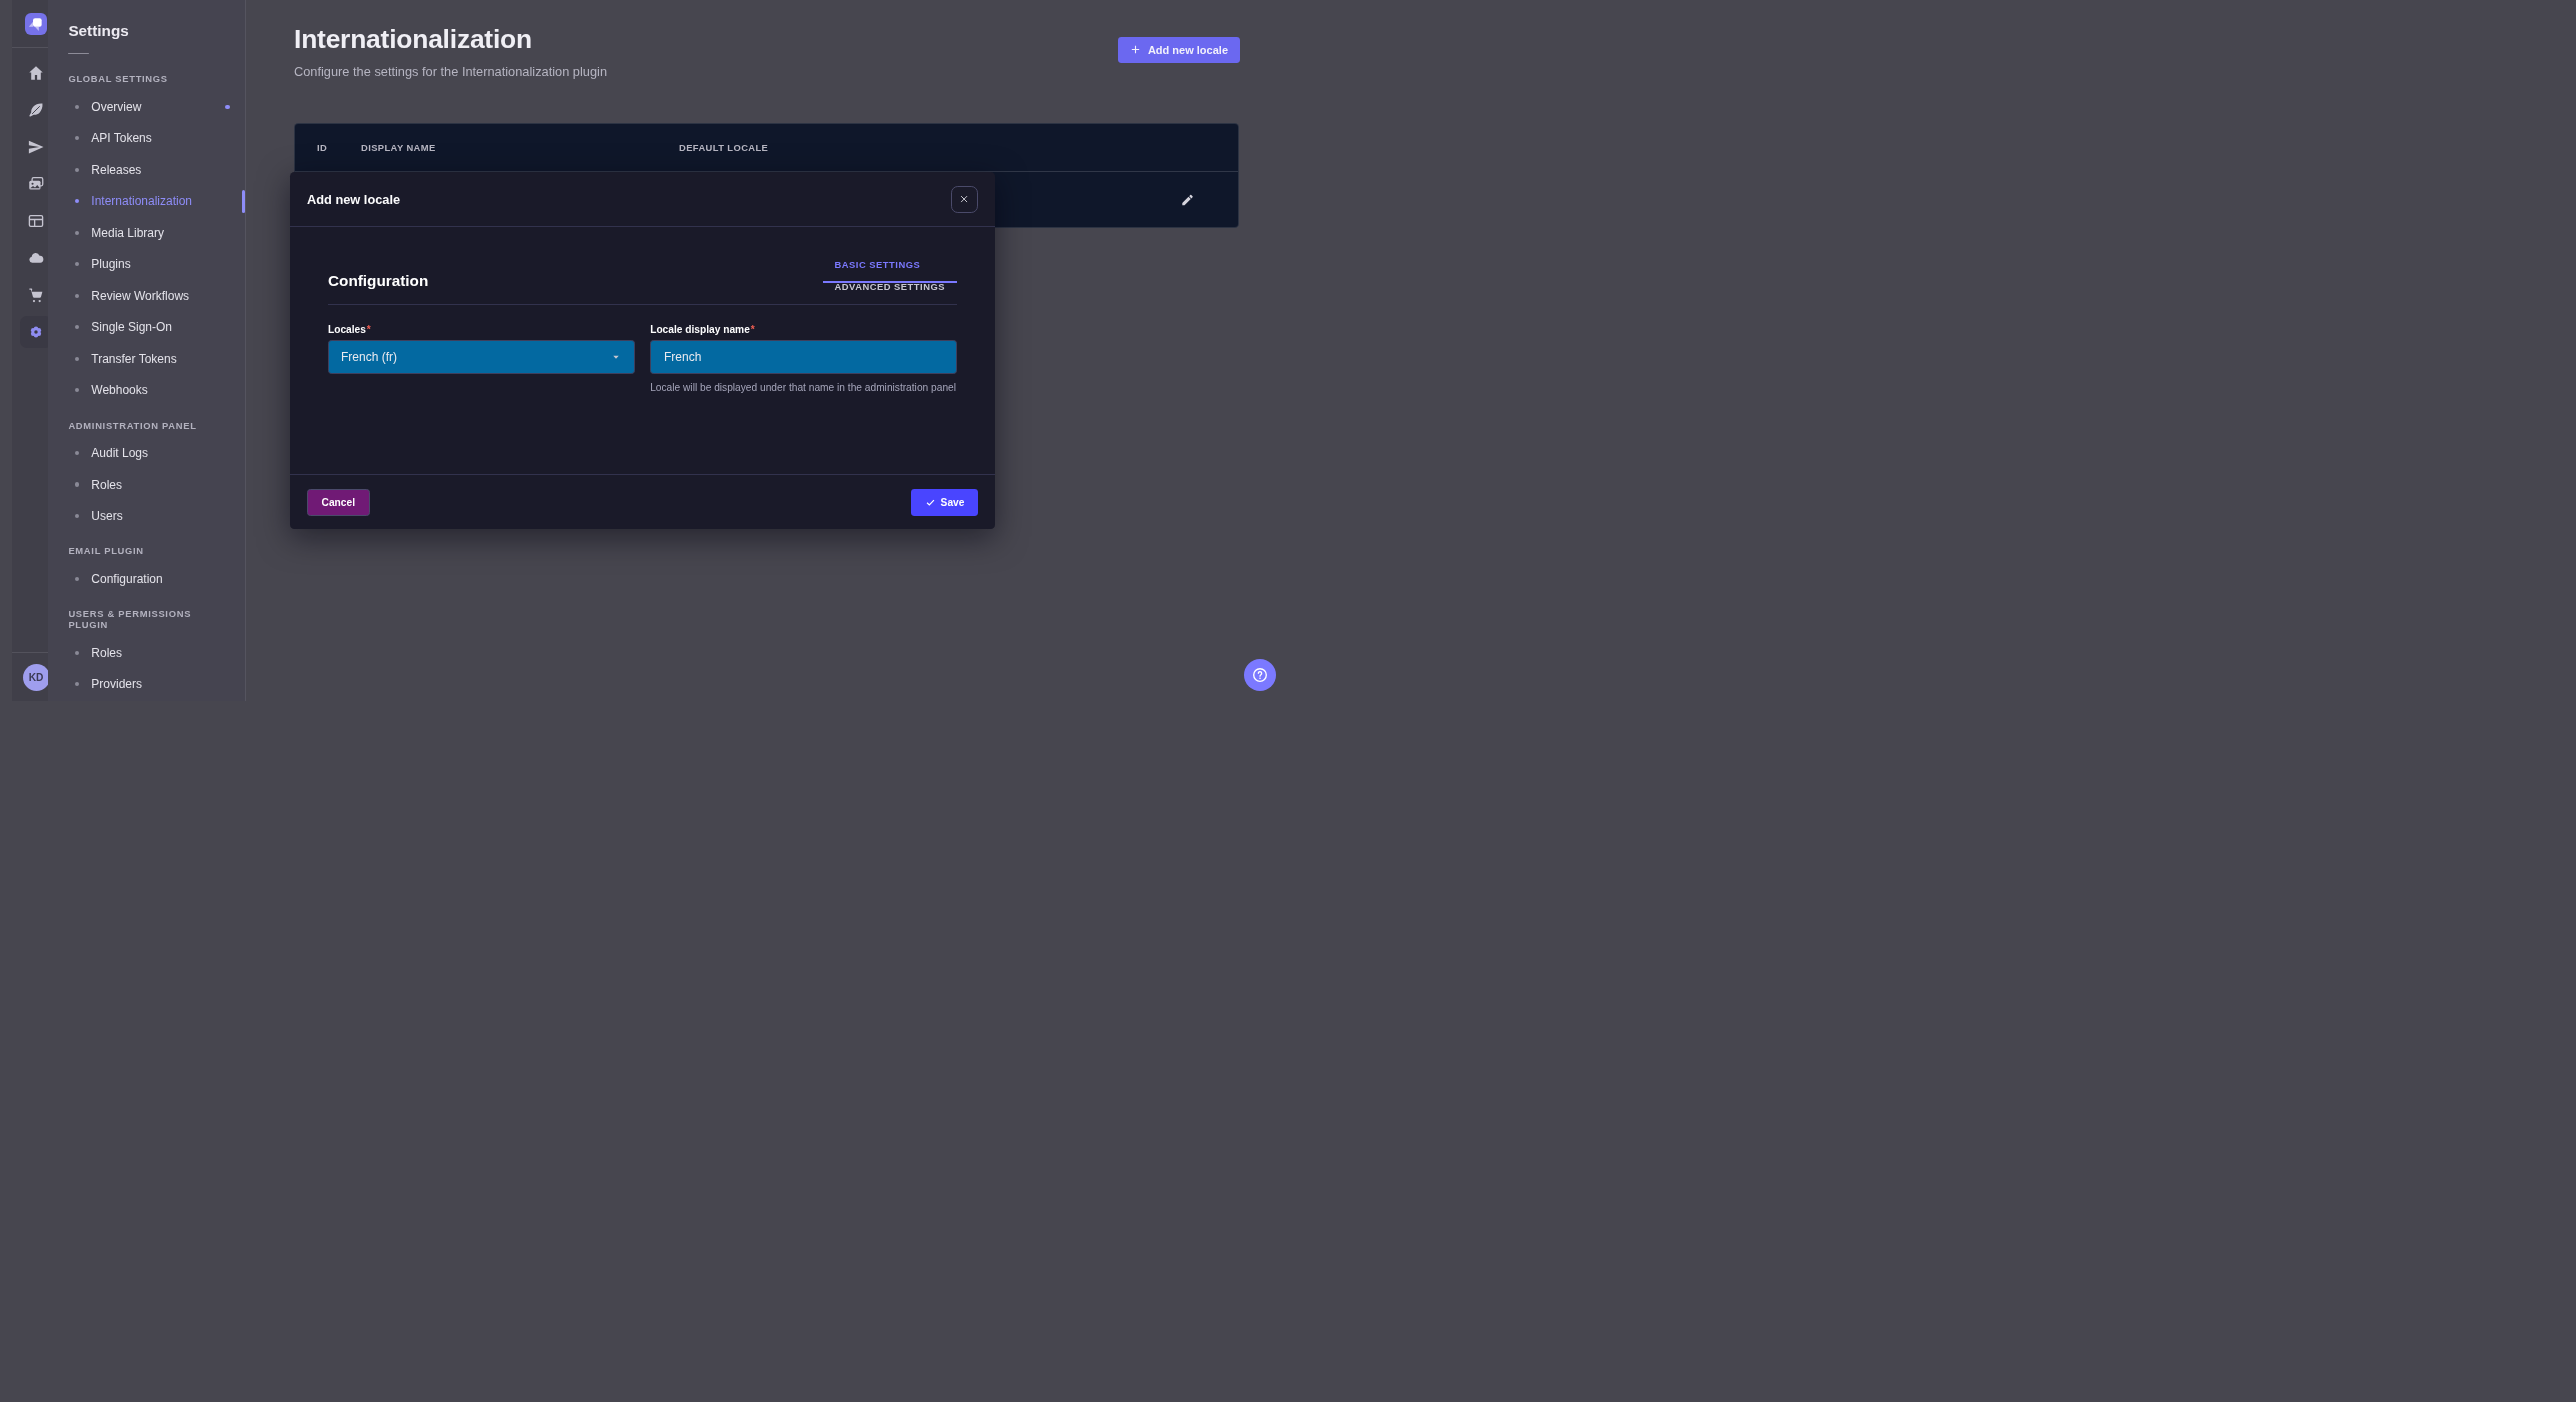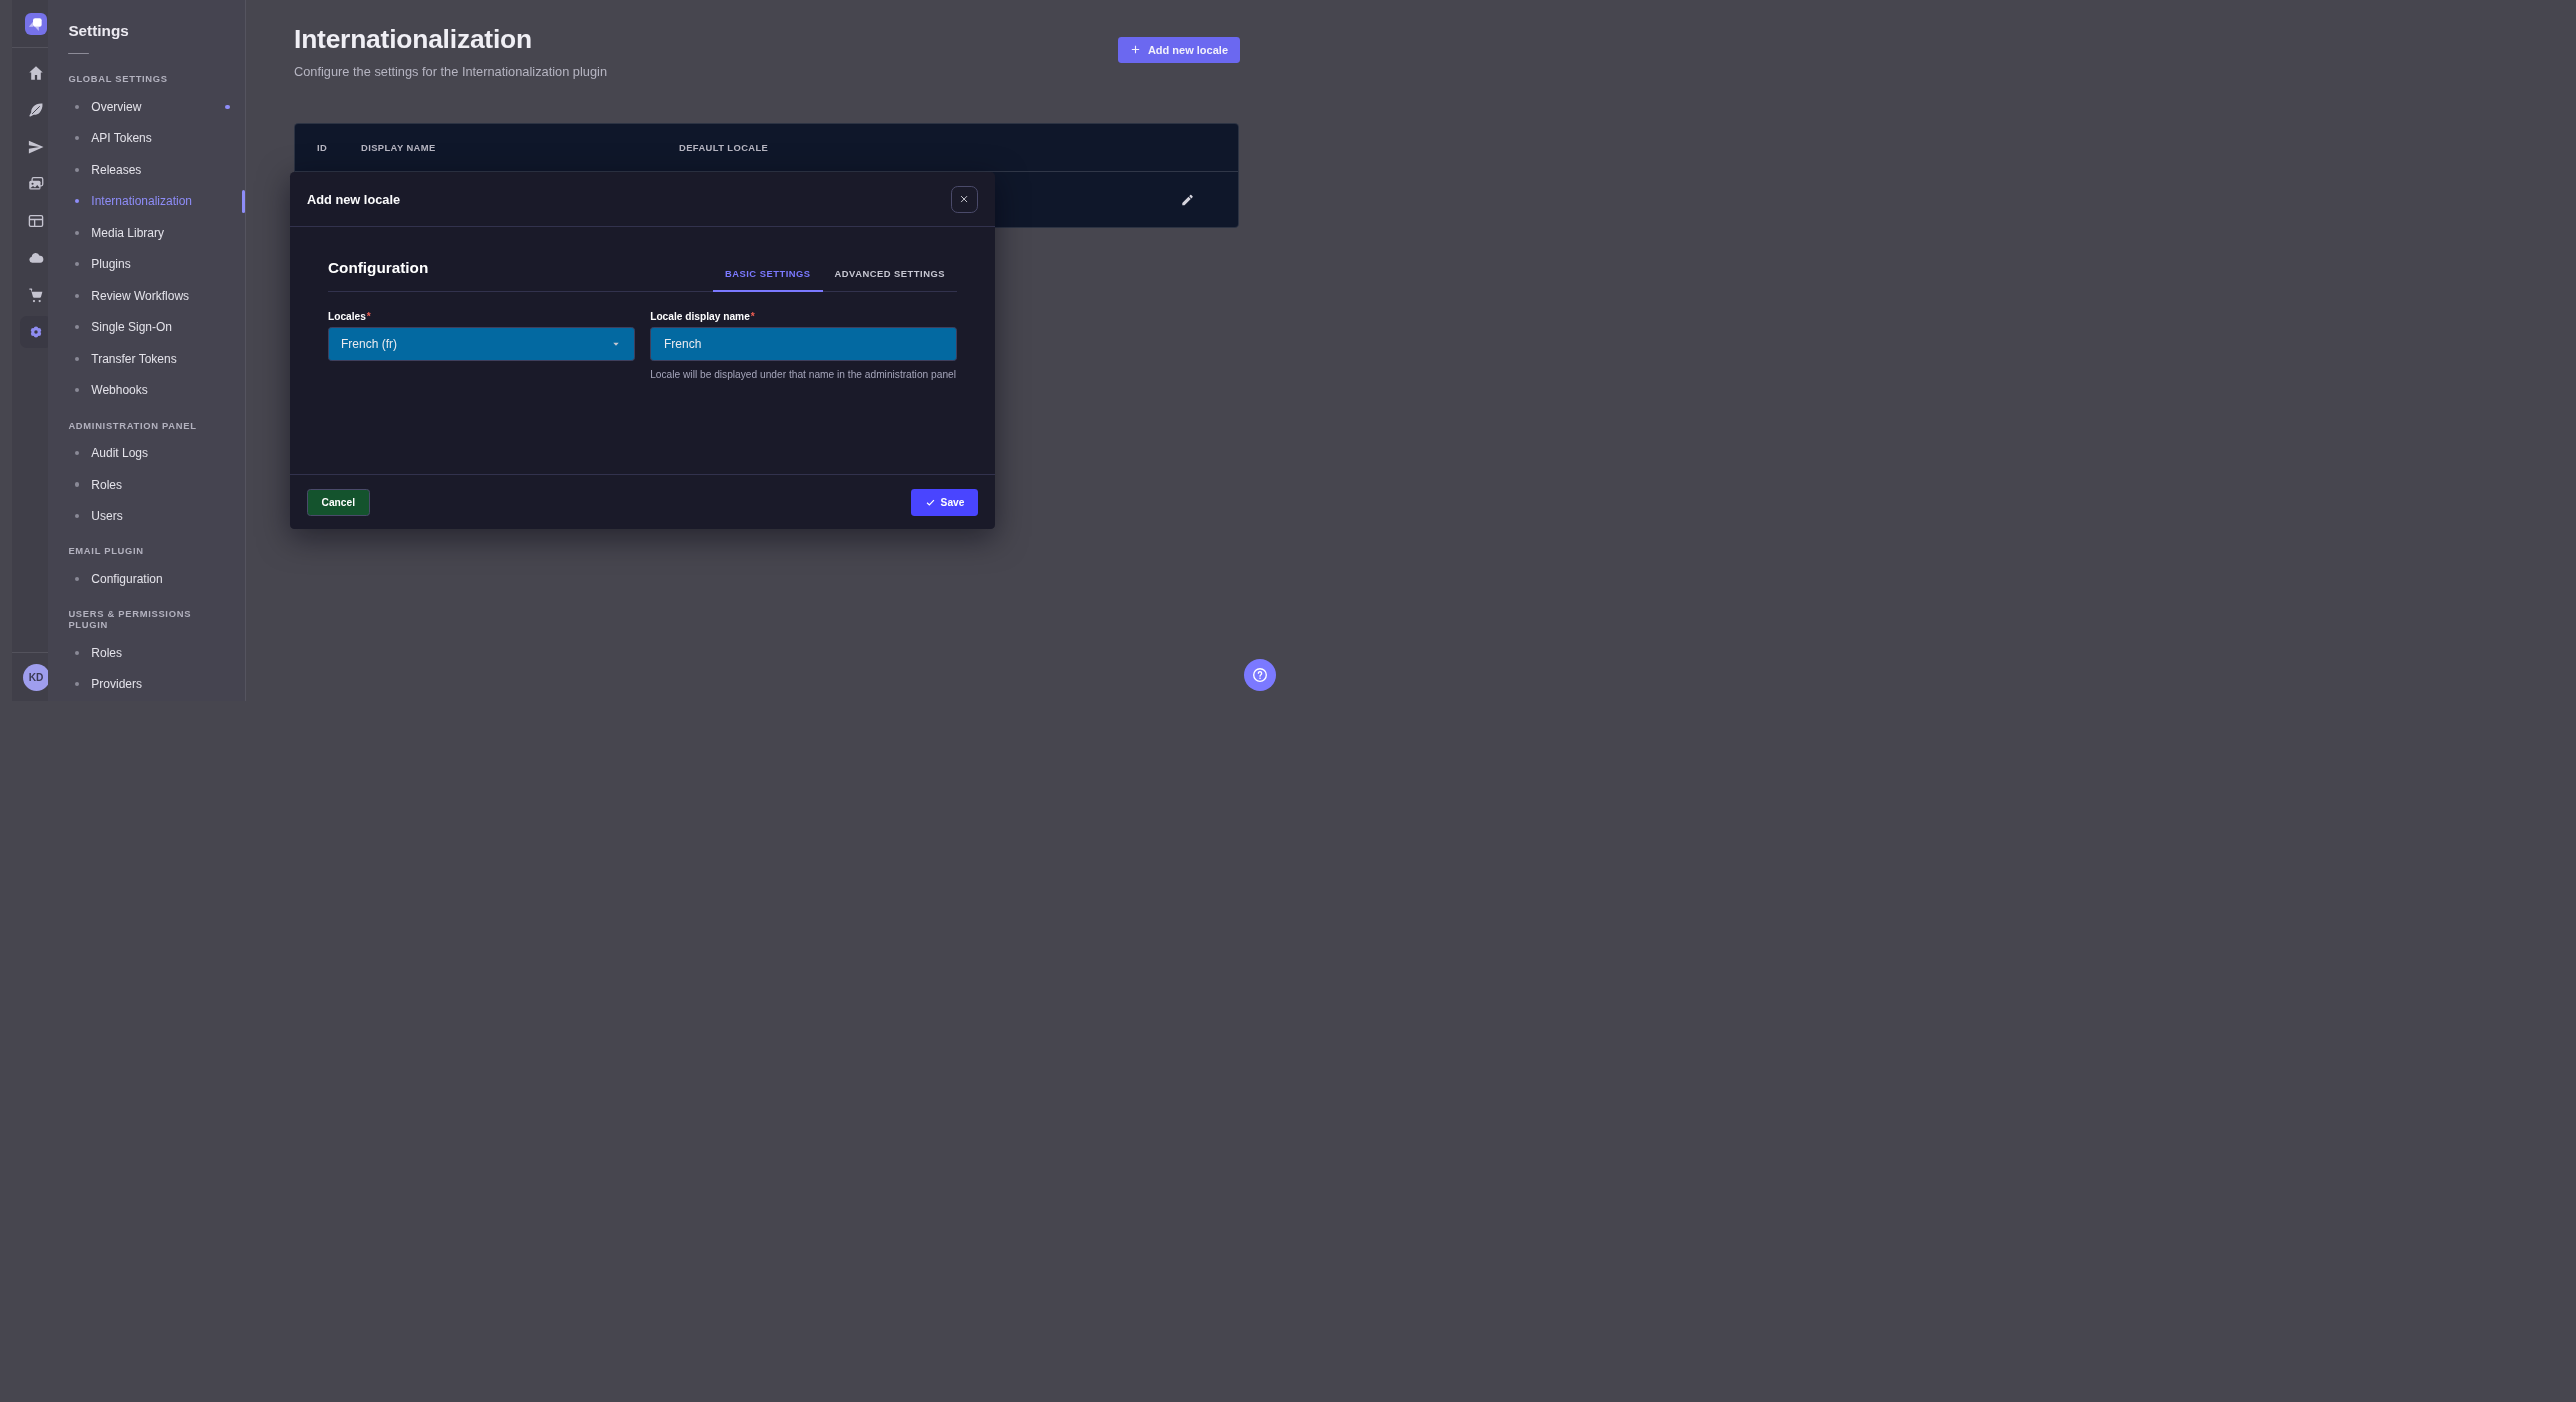--- a/index.html
+++ b/index.html
@@ -72,37 +72,37 @@
                 border-bottom:0.9px solid #32324d; }
   .modal-title { font-size:12.8px; font-weight:bold; color:#fcfcfd; }
   .close-btn { margin-left:auto; width:27px; height:27px; border-radius:6.8px; background:transparent;
                border:0.9px solid #4a4a6a; color:#e8e8f0; cursor:pointer;
                display:flex; align-items:center; justify-content:center; }
   .close-btn svg { width:10.2px; height:10.2px; }
   .modal-body { flex:1; padding:0 38px; }
   .config-row { margin-top:32px; display:flex; align-items:flex-end; justify-content:space-between;
                 border-bottom:0.9px solid #32324d; }
   .config-title { font-size:15.3px; font-weight:bold; color:#ffffff; padding-bottom:13.6px; }
-  .tabs { display:flex; }
+  .tabs { display:flex;flex-direction:column; }
   .tab { font-size:9.4px; font-weight:bold; letter-spacing:0.5px; padding:0 12px 11px; cursor:pointer;
          color:#c7c7d2; border-bottom:2.6px solid transparent; margin-bottom:-1.7px; }
   .tab.active { color:#7b79ff; border-bottom-color:#7b79ff; }
   .fields { display:flex; gap:15.3px; margin-top:19.6px; }
   .field { flex:1; }
   .field-label { font-size:10.2px; font-weight:bold; color:#fdfdfe; margin-bottom:5.1px; }
   .req { color:#ee5e52; margin-left:0.9px; }
   .select, .text-input { width:100%; height:34px; border:0.9px solid #3f3f5c; border-radius:3.4px;
                          background:#0369a1; color:#eaeaef; font-size:12px; font-family:inherit;gap:32px; }
   .select { display:flex; align-items:center; padding:0 12px; cursor:pointer; }
   .select .caret { margin-left:auto; color:#c7c7d0; width:12px; height:12px; }
   .text-input { padding:0 12.8px; outline:none; }
   .helper { font-size:10.2px; color:#a5a5ba; line-height:14.5px; margin-top:6.8px; }
   .modal-foot { flex:0 0 auto; height:55px; border-top:0.9px solid #32324d; display:flex;
                 align-items:center; padding:0 17px; }
-  .cancel-btn { height:27px; padding:0 13.6px; background:#14532d; border:0.9px solid #4a4a6a;
+  .cancel-btn { height:27px; padding:0 13.6px; background:#701a75; border:0.9px solid #4a4a6a;
                 border-radius:3.4px; color:#ffffff; font-size:10.2px; font-weight:bold;
                 font-family:inherit; cursor:pointer; }
   .save-btn { margin-left:auto; height:27px; padding:0 13.6px; background:#4945ff; border:none;
               border-radius:3.4px; color:#ffffff; font-size:10.2px; font-weight:bold; font-family:inherit;
               display:flex; align-items:center; gap:5px; cursor:pointer; }
   .save-btn svg { width:11px; height:11px; }
 
   
   .fab { position:absolute; right:12px; bottom:10.2px; width:32px; height:32px; border-radius:50%;
          background:#7b79ff; border:none; cursor:pointer; z-index:20;

